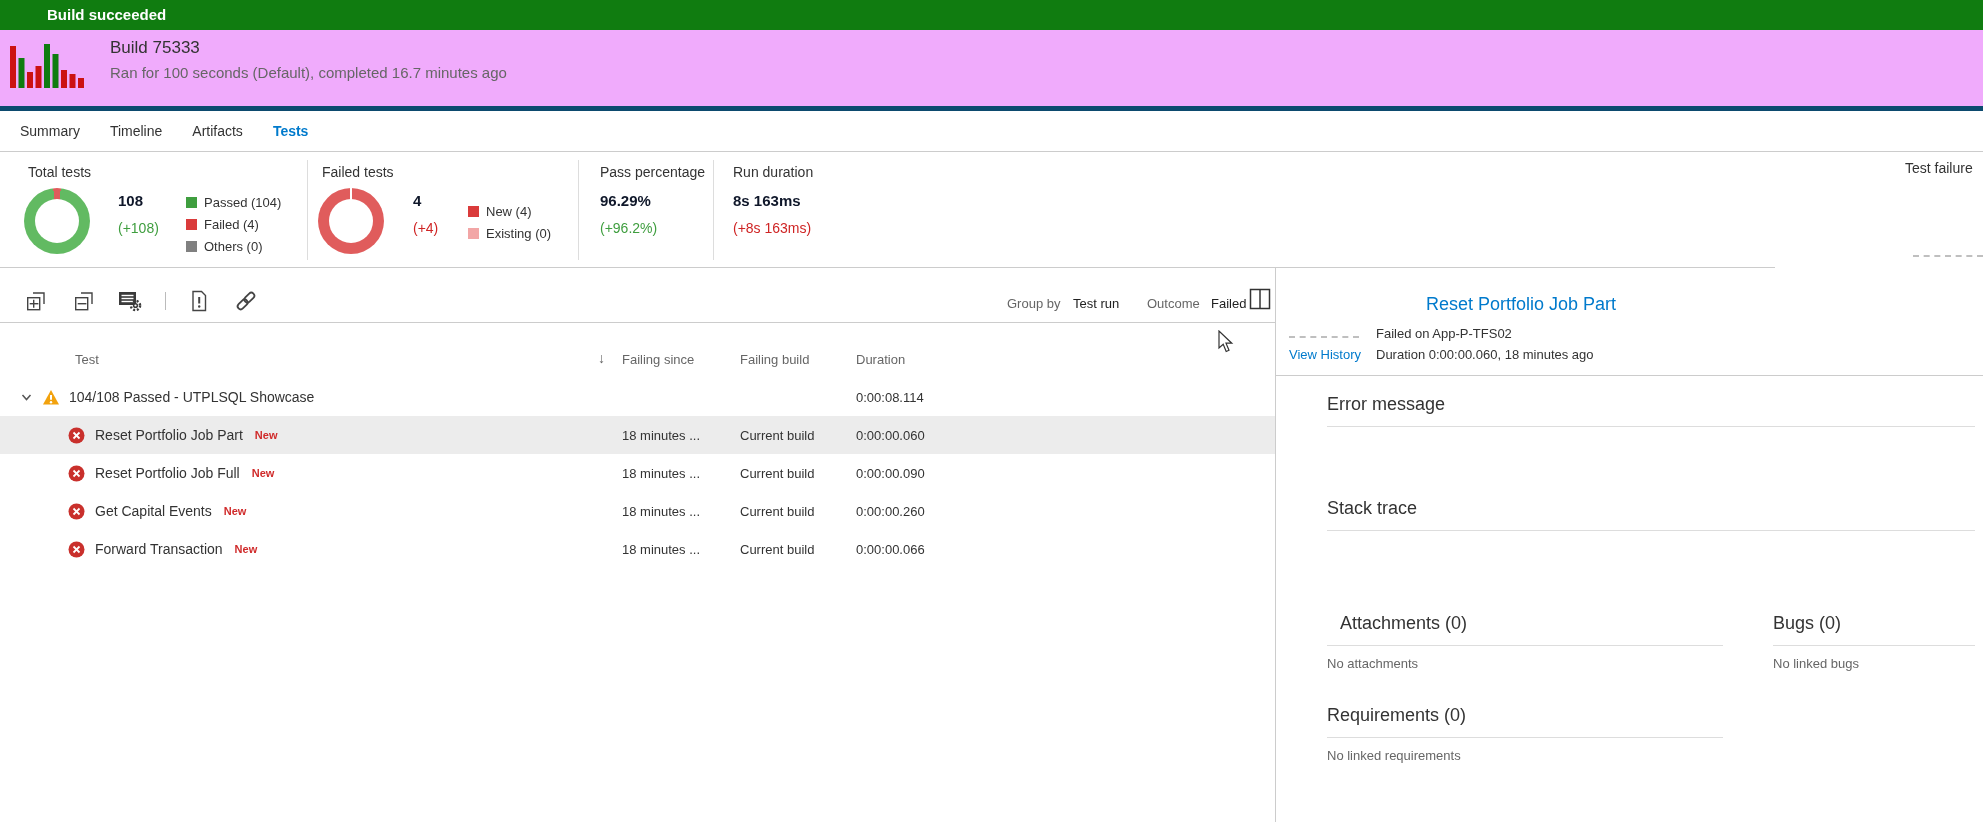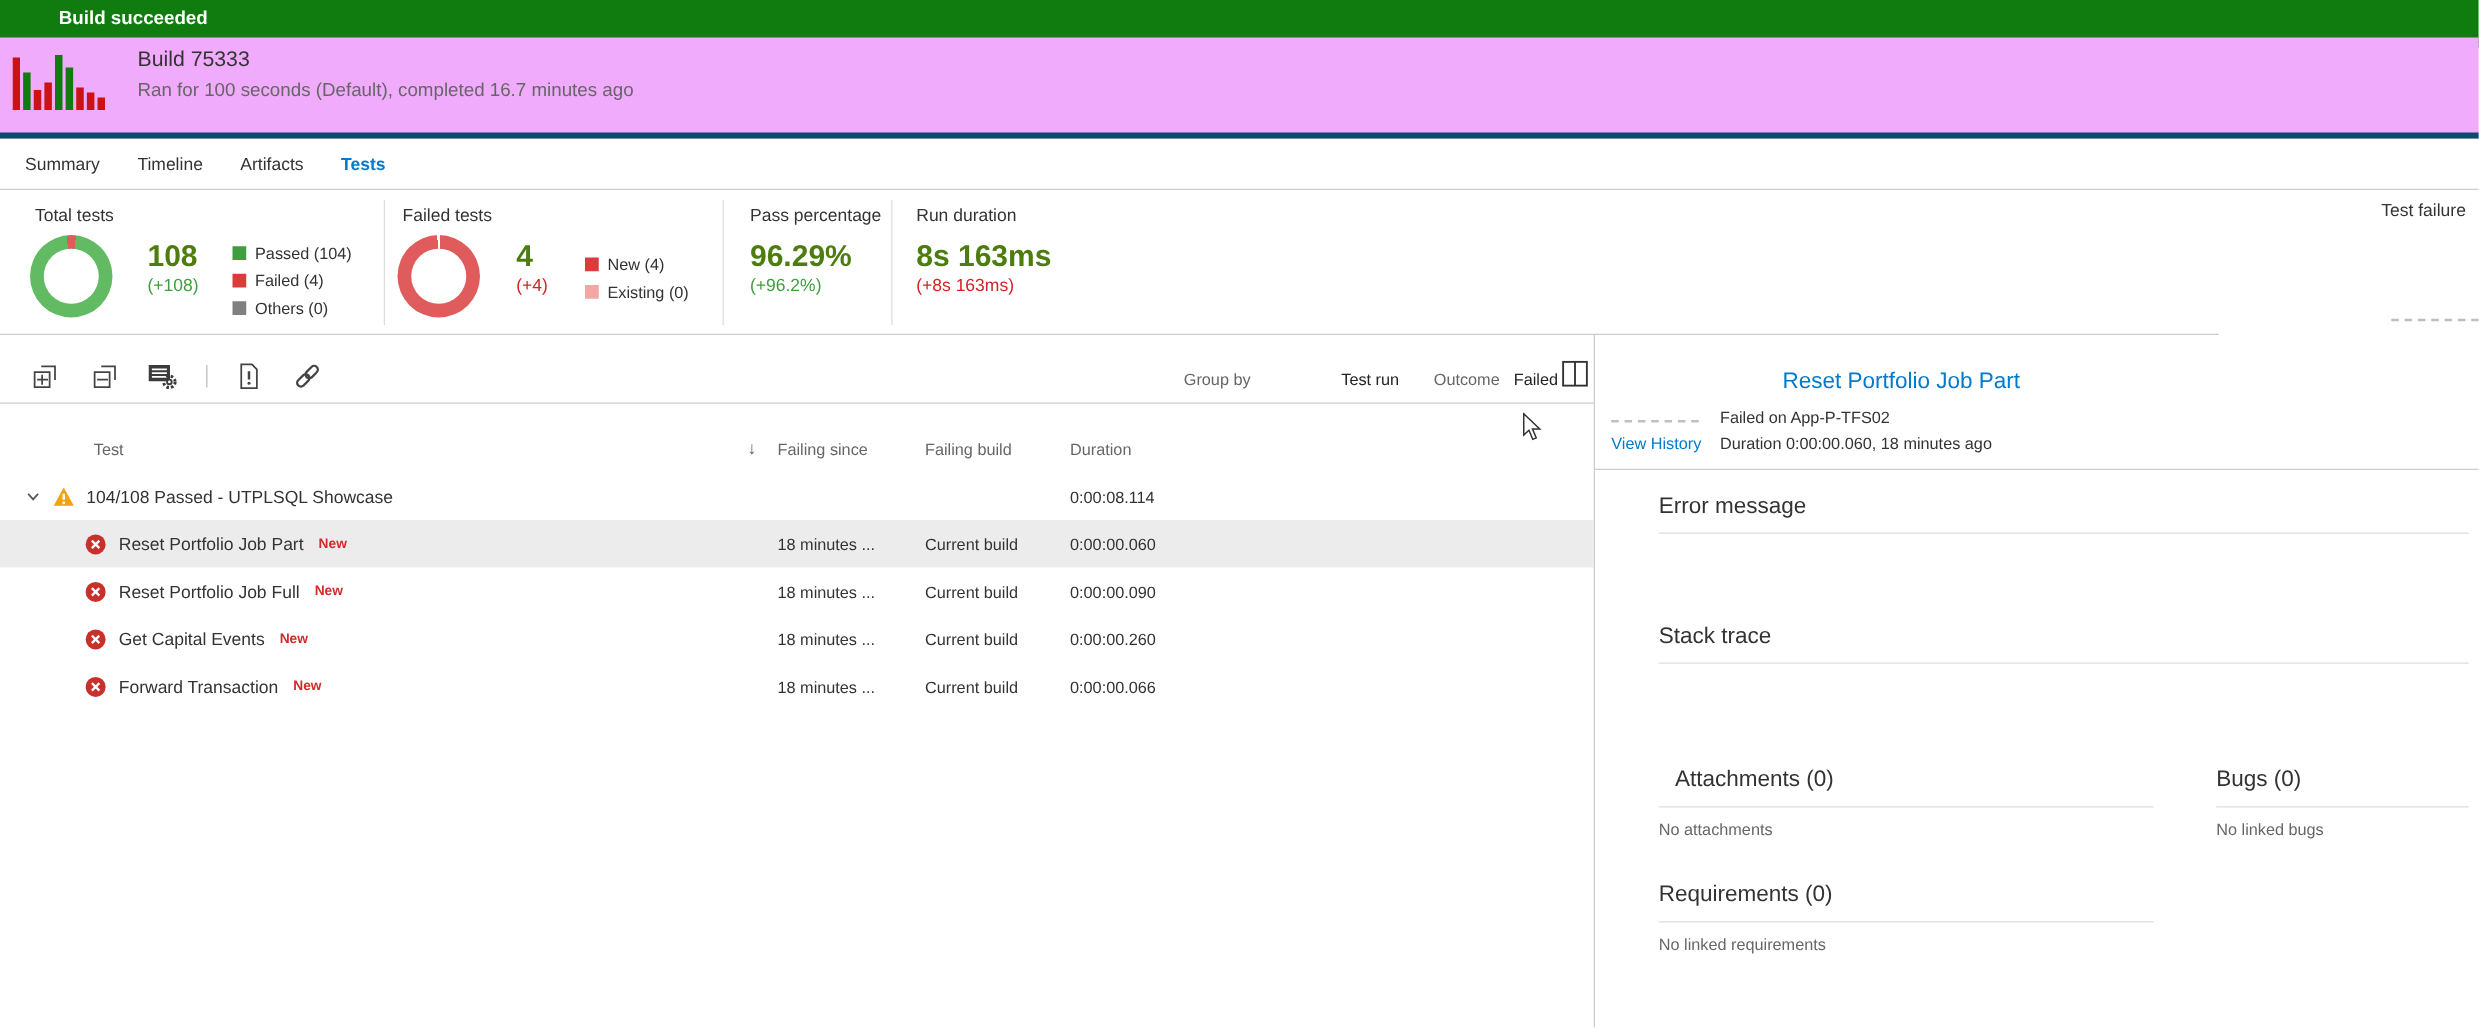--- a/index.html
+++ b/index.html
@@ -20,21 +20,21 @@
   
   #tab-bar { left:0; top:111px; width:1983px; height:41px; background:#fff; border-bottom:1px solid #ccc; display:flex; align-items:center; padding-left:20px; gap:30px; }
   .tab { font-size:14px; color:#333; cursor:pointer; }
   .tab.active { color:#007acc; font-weight:bold; }
 
   
   #stats { left:0; top:152px; width:1775px; height:116px; background:#fff; border-bottom:1px solid #ccc; }
   .stat-label { position:absolute; font-size:14px; color:#333; }
   .donut { position:absolute; width:66px; height:66px; border-radius:50%; }
   .donut .hole { position:absolute; left:11px; top:11px; width:44px; height:44px; border-radius:50%; background:#fff; }
-  .stat-value { position:absolute; font-size:24px; font-weight:bold; color:#4d7c0f; }
+  .stat-value { position:absolute; font-size:15px; font-weight:bold; color:#0f172a; }
   .stat-delta { position:absolute; font-size:14px; }
   .delta-green { color:#3f9e3f; }
   .delta-red { color:#cf2424; }
   .legend { position:absolute; display:flex; flex-direction:column; gap:7px; }
   .legend-item { display:flex; align-items:center; gap:7px; font-size:13px; color:#333; }
   .legend-swatch { width:11px; height:11px; display:inline-block; }
   .vdiv { position:absolute; top:8px; height:100px; width:1px; background:#ddd; }
   .dashline { position:absolute; border-top:2px dashed #bfbfbf; }
 
   
@@ -181,21 +181,21 @@
     <line x1="11.2" y1="7" x2="11.2" y2="13.5" stroke="#444" stroke-width="2"></line>
     <circle cx="11.2" cy="16.5" r="1.2" fill="#444"></circle>
   </svg>
   <svg class="tb-icon" style="left:235px;" width="22" height="22" viewBox="0 0 22 22">
     <g transform="rotate(-45 11 11)" fill="none" stroke="#444" stroke-width="1.8">
       <rect x="0.5" y="8" width="11.5" height="6" rx="3"></rect>
       <rect x="10" y="8" width="11.5" height="6" rx="3"></rect>
     </g>
   </svg>
 
-  <span class="tb-text tb-label" style="left:947px;">Group by</span>
+  <span class="tb-text tb-label" style="left:1007px;">Group by</span>
   <span class="tb-text tb-value" style="left:1073px;">Test run</span>
   <span class="tb-text tb-label" style="left:1147px;">Outcome</span>
   <span class="tb-text tb-value" style="left:1211px;">Failed</span>
   <svg class="tb-icon" style="left:1249px; top:20px;" width="22" height="22" viewBox="0 0 22 22">
     <rect x="1.5" y="1.5" width="19" height="19" fill="none" stroke="#333" stroke-width="1.5"></rect>
     <line x1="11" y1="1.5" x2="11" y2="20.5" stroke="#333" stroke-width="1.5"></line>
   </svg>
 </div>
 
 <div class="abs" id="split-divider"></div>

